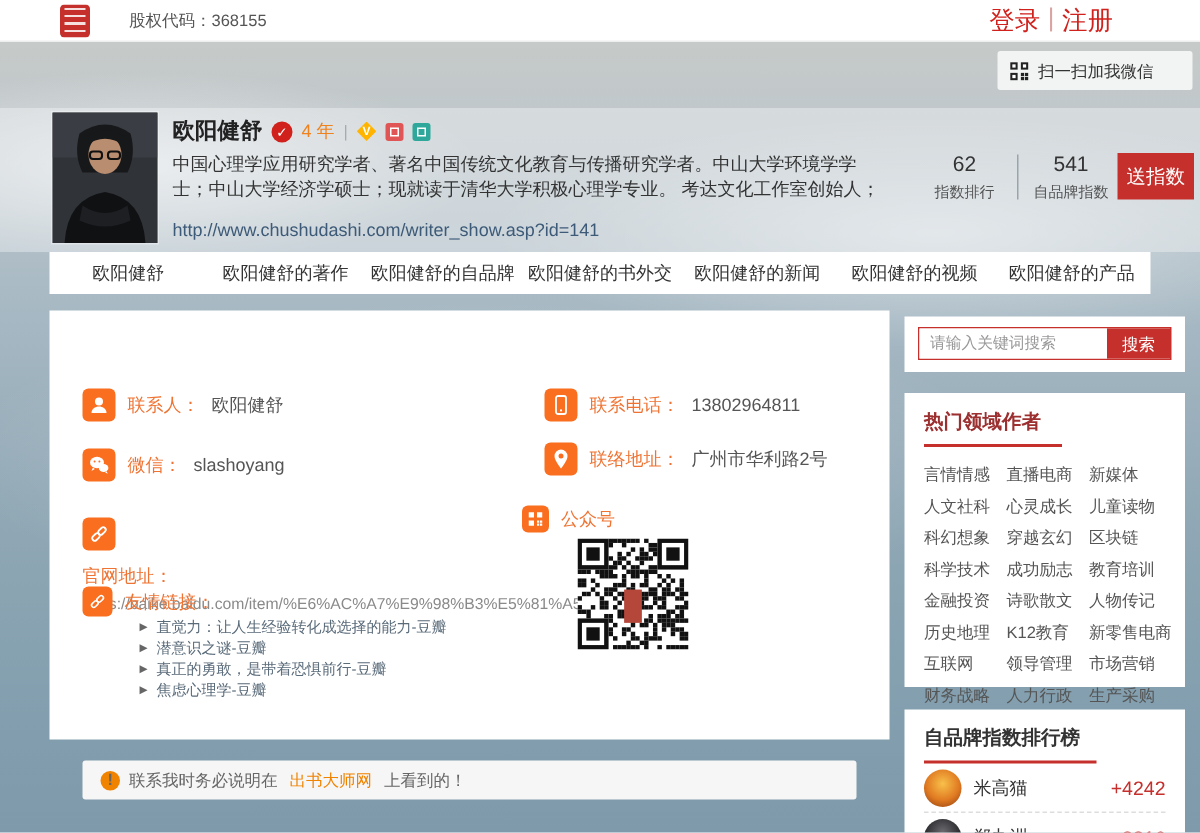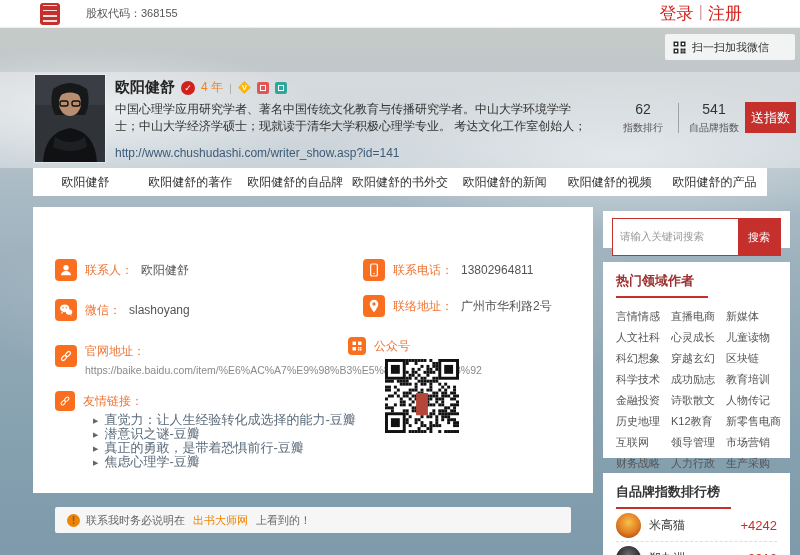--- a/index.html
+++ b/index.html
@@ -64,32 +64,32 @@
 
   
   .card { position:absolute; top:207px; left:33px; width:560px; height:286px; background:#fff; }
   .field { position:absolute; display:flex; align-items:center; gap:8px; }
   .cicon { width:22px; height:22px; background:#f96e1f; border-radius:4px; display:inline-flex;
     align-items:center; justify-content:center; flex:none; }
   .cicon svg { width:16px; height:16px; }
   .flabel { font-size:12px; color:#ef7434; }
   .fvalue { font-size:12px; color:#555; }
   .weburl { font-size:10.5px; color:#8a8a8a; margin-top:4px; cursor:pointer; }
-  .flink { font-size:13px; color:#5a6b7a; cursor:pointer;text-align:right; }
+  .flink { font-size:10px; color:#5a6b7a; cursor:pointer;text-align:right; }
   .flink::before { content:"▶"; font-size:7px; color:#666; margin-right:6px; vertical-align:1px; }
   .notice { position:absolute; left:22px; top:300px; width:516px; height:26px; background:#f6f6f6;
     display:flex; align-items:center; gap:6px; padding:0 12px; border-radius:2px; }
   .notice-icon { width:13px; height:13px; border-radius:50%; background:#f08300; color:#fff;
     font-size:10px; font-weight:bold; line-height:13px; text-align:center; flex:none; }
   .notice span { font-size:11px; color:#666; }
   .notice .site { color:#f08300; cursor:pointer; margin:0 2px; }
 
   
   .sb-search { position:absolute; top:211px; left:603px; width:187px; height:37px; background:#fff; padding:7px 9px; }
-  .sb-search-inner { display:flex; height:38px; border:1px solid #c5302c;font-family:Liberation Mono, monospace; }
+  .sb-search-inner { display:flex; height:22px; border:1px solid #c5302c; }
   .sb-search-inner input { flex:1; border:none; outline:none; font-size:10.5px; color:#666;
     padding:0 7px; min-width:0; font-family:inherit; }
   .sb-search-inner input::placeholder { color:#999; }
   .sb-search-btn { width:42px; background:#c5302c; color:#fff; font-size:11px; border:none;
     cursor:pointer; font-family:inherit; }
   .panel { position:absolute; left:603px; width:187px; background:#fff; padding:10px 13px; }
   .panel-title { font-size:13px; font-weight:bold; }
   .hot-title { color:#9c2f2f; }
   .rank-title { color:#333; }
   .title-rule { height:2px; background:#c5302c; margin-top:6px; }
@@ -240,21 +240,21 @@
     <span class="cicon">
       <svg viewBox="0 0 24 24">
           <path d="M12 2.5a6.5 6.5 0 0 1 6.5 6.5C18.5 13.8 12 21.5 12 21.5S5.5 13.8 5.5 9A6.5 6.5 0 0 1 12 2.5z" fill="#fff"></path>
           <circle cx="12" cy="9" r="2.5" fill="#f96e1f"></circle>
         </svg>
     </span>
     <span class="flabel">联络地址：</span>
     <span class="fvalue">广州市华利路2号</span>
   </div>
 
-  <div class="field" style="left:22px; top:134px; align-items:flex-start;">
+  <div class="field" style="left:22px; top:134px; align-items:flex-start;flex-direction:column;">
     <span class="cicon" style="margin-top:4px;">
       <svg viewBox="0 0 24 24">
           <g transform="rotate(-45 12 12)" stroke="#fff" stroke-width="1.8" fill="none">
             <rect x="3.5" y="9.5" width="8.5" height="5" rx="2.5"></rect>
             <rect x="12" y="9.5" width="8.5" height="5" rx="2.5"></rect>
           </g>
         </svg>
     </span>
     <span>
       <span class="flabel">官网地址：</span>

